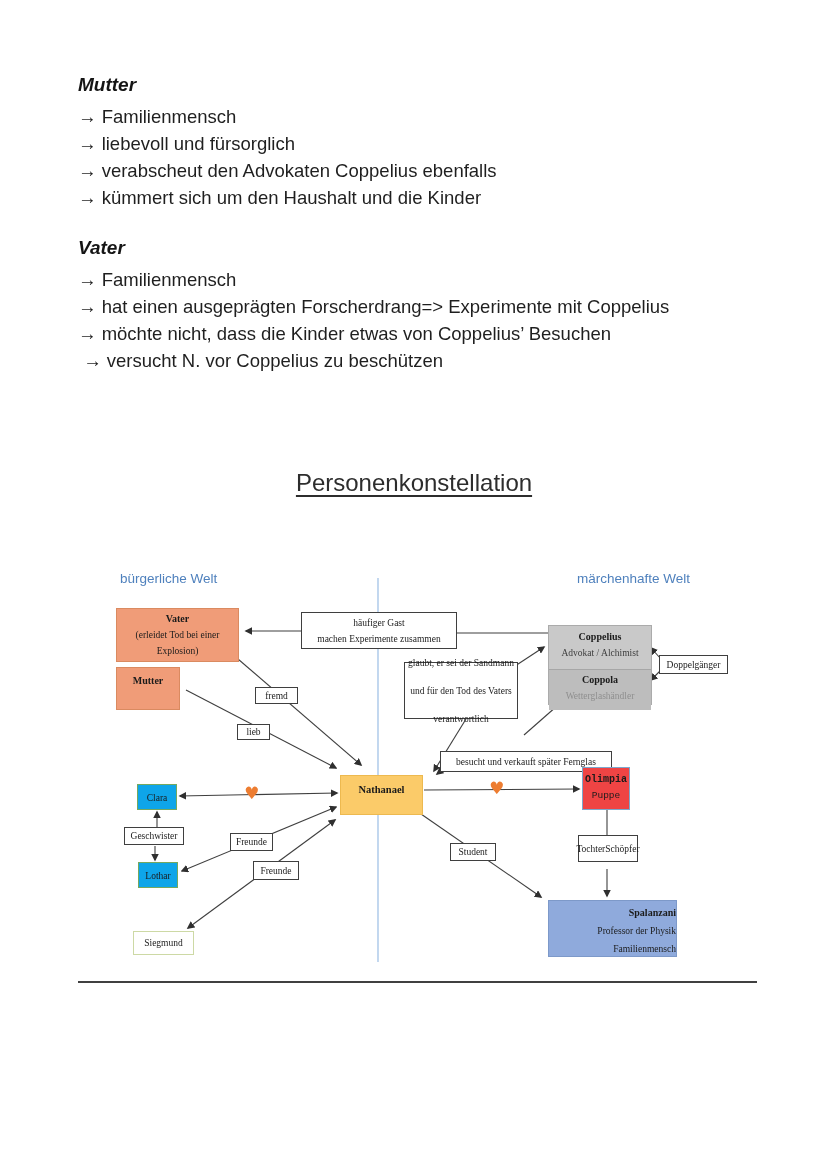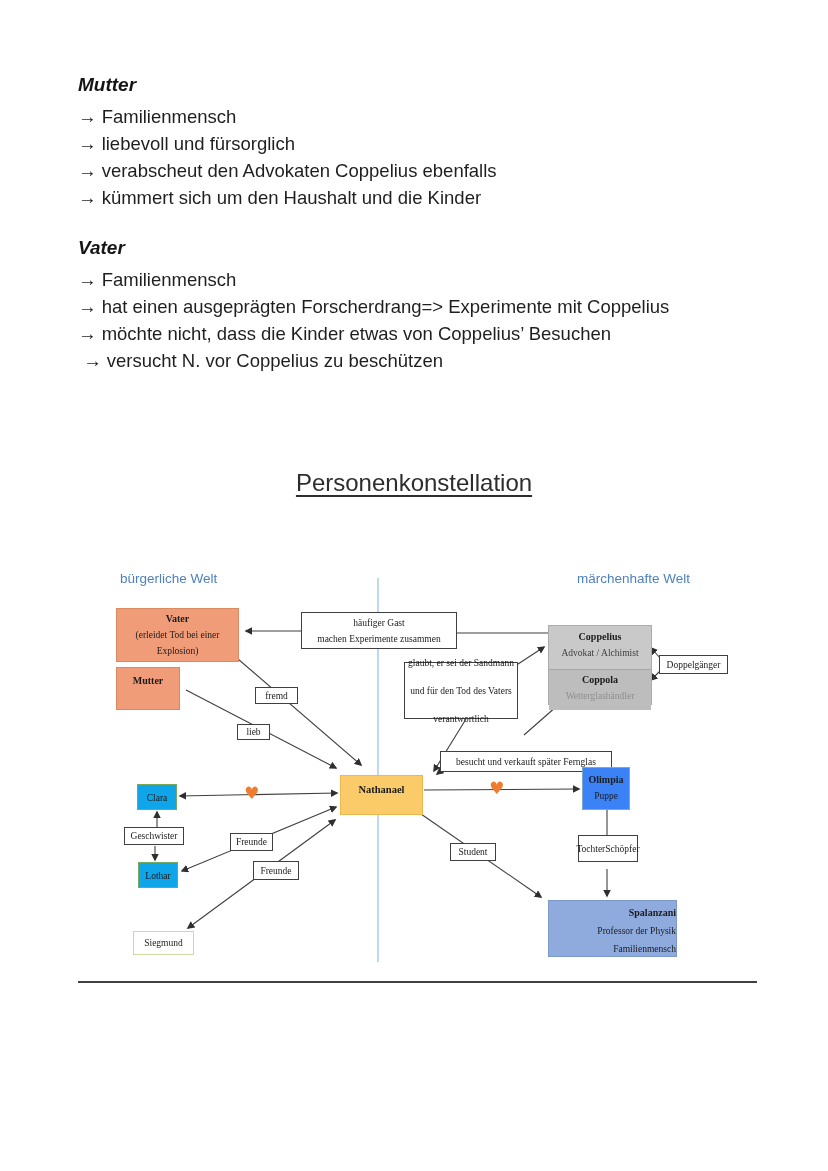--- a/index.html
+++ b/index.html
@@ -24,21 +24,21 @@
   .box { position:absolute; z-index:2; box-sizing:border-box; text-align:center;
          font-family:"Liberation Serif", serif; color:#1b1b1b; }
   .wbox { background:#ffffff; border:1px solid #3f3f3f; font-size:9.5px;
           display:flex; align-items:center; justify-content:center; }
   .fill-box { border:1px solid rgba(0,0,0,0.18); }
   .nname { font-weight:bold; font-size:10px; line-height:16px; }
   .nline { font-size:9.5px; line-height:16px; }
   .salmon { background:#F09C78; border-color:#da8a60; }
   .green  { background:#0ea5e9; border-color:#76a85e; }
   .yellow { background:#FBCB69; border-color:#edb94f; }
-  .lblue  { background:#3b82f6; border-color:#7da7cc; }
+  .lblue  { background:#ef4444; border-color:#7da7cc;font-family:Liberation Mono, monospace; }
   .peri   { background:#8FAADC; border-color:#7d99c9; }
   .graybox{ background:#C4C4C4; border:1px solid #ababab; padding:0; }
   .copp-top { background:#C9C9C9; padding-top:3px; height:40px; }
   .copp-bot { background:#BDBDBD; border-top:1px solid #a6a6a6; padding-top:2px; height:38px; }
   .role-dark { color:#3d3d3d; }
   .role-gray { color:#8f8f8f; }
   .heart { position:absolute; z-index:3; color:#ED7D31; font-size:17px; line-height:17px;
            font-family:"DejaVu Sans", sans-serif; }
   .bottom-rule { position:absolute; left:78px; top:981px; width:679px; height:2px; background:#404040; z-index:2; }
 </style>

